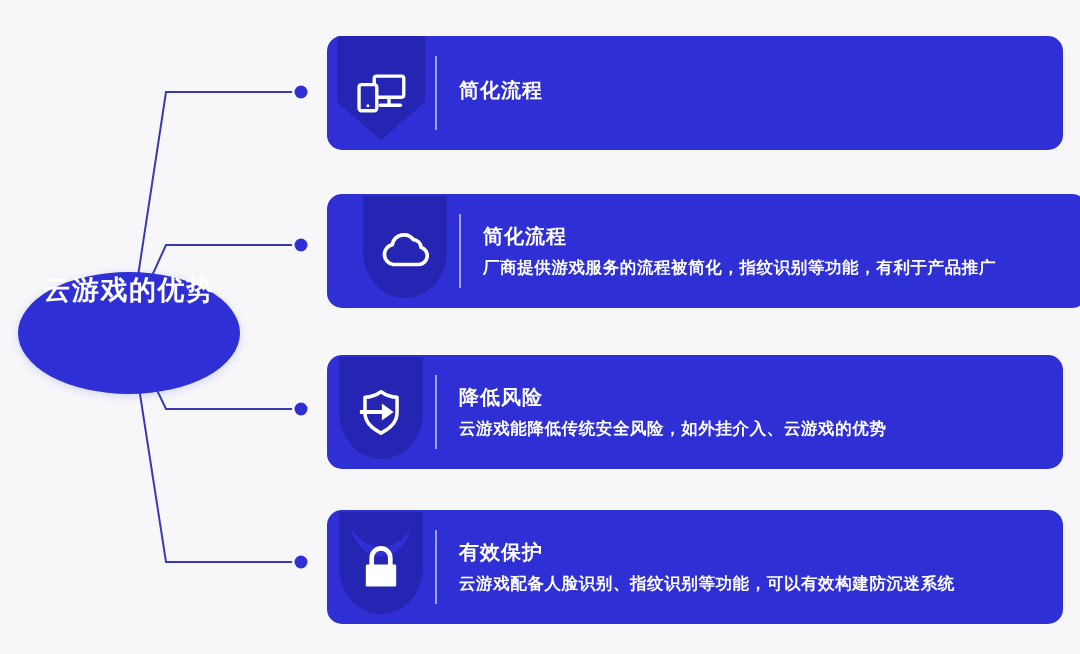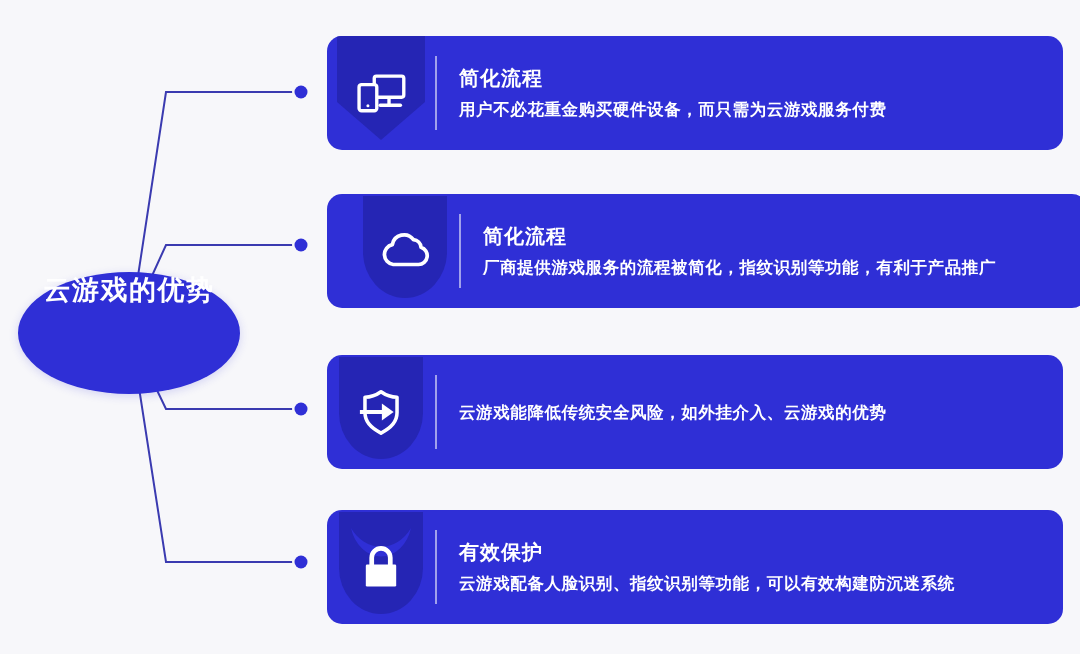--- a/index.html
+++ b/index.html
@@ -170,21 +170,20 @@
         <rect x="24" y="12" width="35" height="25" rx="2.5" fill="none" stroke="#ffffff" stroke-width="4"></rect>
         <path d="M 41.5,37 L 41.5,45" stroke="#ffffff" stroke-width="4" fill="none"></path>
         <path d="M 31,46.5 L 55,46.5" stroke="#ffffff" stroke-width="4" fill="none" stroke-linecap="round"></path>
         <rect x="6" y="22" width="21" height="31" rx="3" fill="#2525b4" stroke="#ffffff" stroke-width="4"></rect>
         <circle cx="16.5" cy="47" r="1.8" fill="#ffffff"></circle>
       </svg>
     </div>
     <div class="divider"></div>
     <div class="card-text">
       <div class="card-title">简化流程</div>
-      <div class="card-desc">用户不必花重金购买硬件设备，而只需为云游戏服务付费</div>
     </div>
   </div>
 
   <div class="card card-2">
     <div class="icon-wrap">
       <svg class="icon-backdrop" viewBox="0 0 100 114" preserveAspectRatio="none">
         <path d="M 8,2 L 92,2 L 92,58 A 42,46 0 0 1 8,58 Z" fill="#2525b4"></path>
       </svg>
       <svg class="icon-glyph" viewBox="0 0 64 64">
         <path d="M 18,48 A 12,12 0 0 1 17,24.4 A 14,14 0 0 1 42,18.5
@@ -205,20 +204,21 @@
       </svg>
       <svg class="icon-glyph" viewBox="0 0 64 64">
         <path d="M 32,8 C 25,13 19,14.5 13,14.5 L 13,33 C 13,44 22,52 32,57
                  C 42,52 51,44 51,33 L 51,14.5 C 45,14.5 39,13 32,8 Z" fill="none" stroke="#ffffff" stroke-width="4.2" stroke-linejoin="round"></path>
         <path d="M 7,32 L 40,32" stroke="#ffffff" stroke-width="4.6" fill="none" stroke-linecap="butt"></path>
         <path d="M 33,22 L 47,32 L 33,42 Z" fill="#ffffff"></path>
       </svg>
     </div>
     <div class="divider"></div>
     <div class="card-text">
+      <div class="card-title">降低风险</div>
       <div class="card-desc">云游戏能降低传统安全风险，如外挂介入、云游戏的优势</div>
     </div>
   </div>
 
   <div class="card card-4">
     <div class="icon-wrap">
       <svg class="icon-backdrop" viewBox="0 0 100 114" preserveAspectRatio="none">
         <path d="M 8,2 L 92,2 L 92,58 A 42,46 0 0 1 8,58 Z" fill="#2525b4"></path>
         <path d="M 20,18 A 36,42 0 0 0 80,18 A 31,38 0 0 1 20,18 Z" fill="#2f2fd6"></path>
       </svg>

